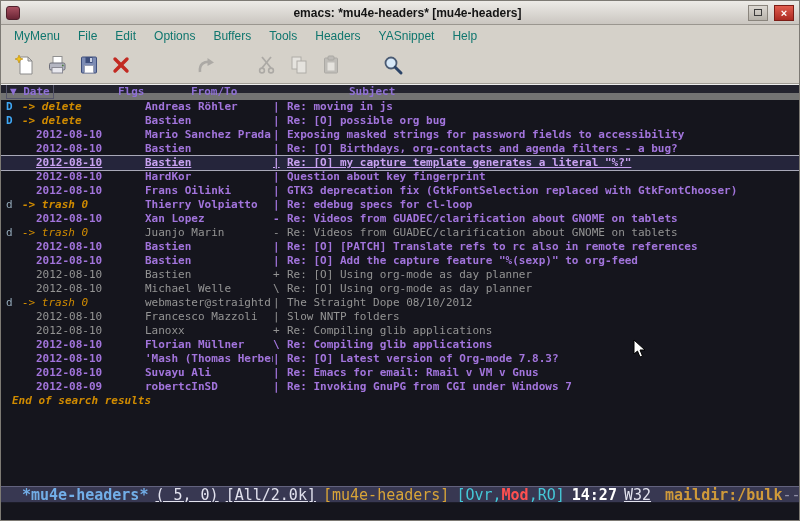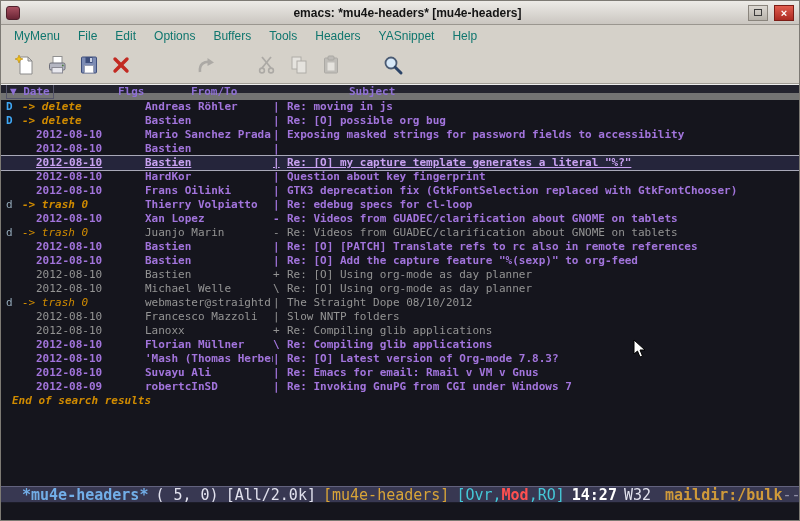--- a/index.html
+++ b/index.html
@@ -91,21 +91,21 @@
     color:#d08b00; font-style:italic; font-weight:bold;
   }
 
   
   .modeline {
     height:17px; flex:none; display:flex; align-items:center; white-space:pre;
     background:#383852; border-top:1px solid #62627e; border-bottom:1px solid #1c1c28;
     color:#e2e2ee; font-size:15px; padding-left:21px; overflow:hidden;
   }
   .ml-buffer { color:#72aee8; font-weight:bold; margin-right:7px; }
-  .ml-plain  { margin-right:7px; }
+  .ml-plain  { margin-right:7px;text-decoration:underline; }
   .ml-mode   { color:#d8a438; margin-right:7px; }
   .ml-cyan   { color:#45c8d8; }
   .ml-red    { color:#ff5050; font-weight:bold; }
   .ml-time   { color:#ffffff; font-weight:bold; margin-left:7px; margin-right:7px; }
   .ml-maildir{ color:#cf9a3a; font-weight:bold; margin-left:7px; }
   .ml-filler { color:#8f8fa6; }
   .minibuffer { height:17px; flex:none; background:#15151d; }
 
   
   .mouse-cursor { position:absolute; left:632px; top:338px; pointer-events:none; z-index:10; }
@@ -241,20 +241,21 @@
     <span class="cell-from">Mario Sanchez Prada</span>
     <span class="cell-thread">|</span>
     <span class="cell-subject">Exposing masked strings for password fields to accessibility</span>
   </div>
         <div class="row unread">
     <span class="cell-mark"></span>
     <span class="cell-date">2012-08-10</span>
     <span class="cell-flags">uN</span>
     <span class="cell-from">Bastien</span>
     <span class="cell-thread">|</span>
+    <span class="cell-subject">Re: [O] Birthdays, org-contacts and agenda filters - a bug?</span>
   </div>
         <div class="row unread selected">
     <span class="cell-mark"></span>
     <span class="cell-date">2012-08-10</span>
     <span class="cell-flags">uN</span>
     <span class="cell-from">Bastien</span>
     <span class="cell-thread">|</span>
     <span class="cell-subject">Re: [O] my capture template generates a literal "%?"</span>
   </div>
         <div class="row unread">

